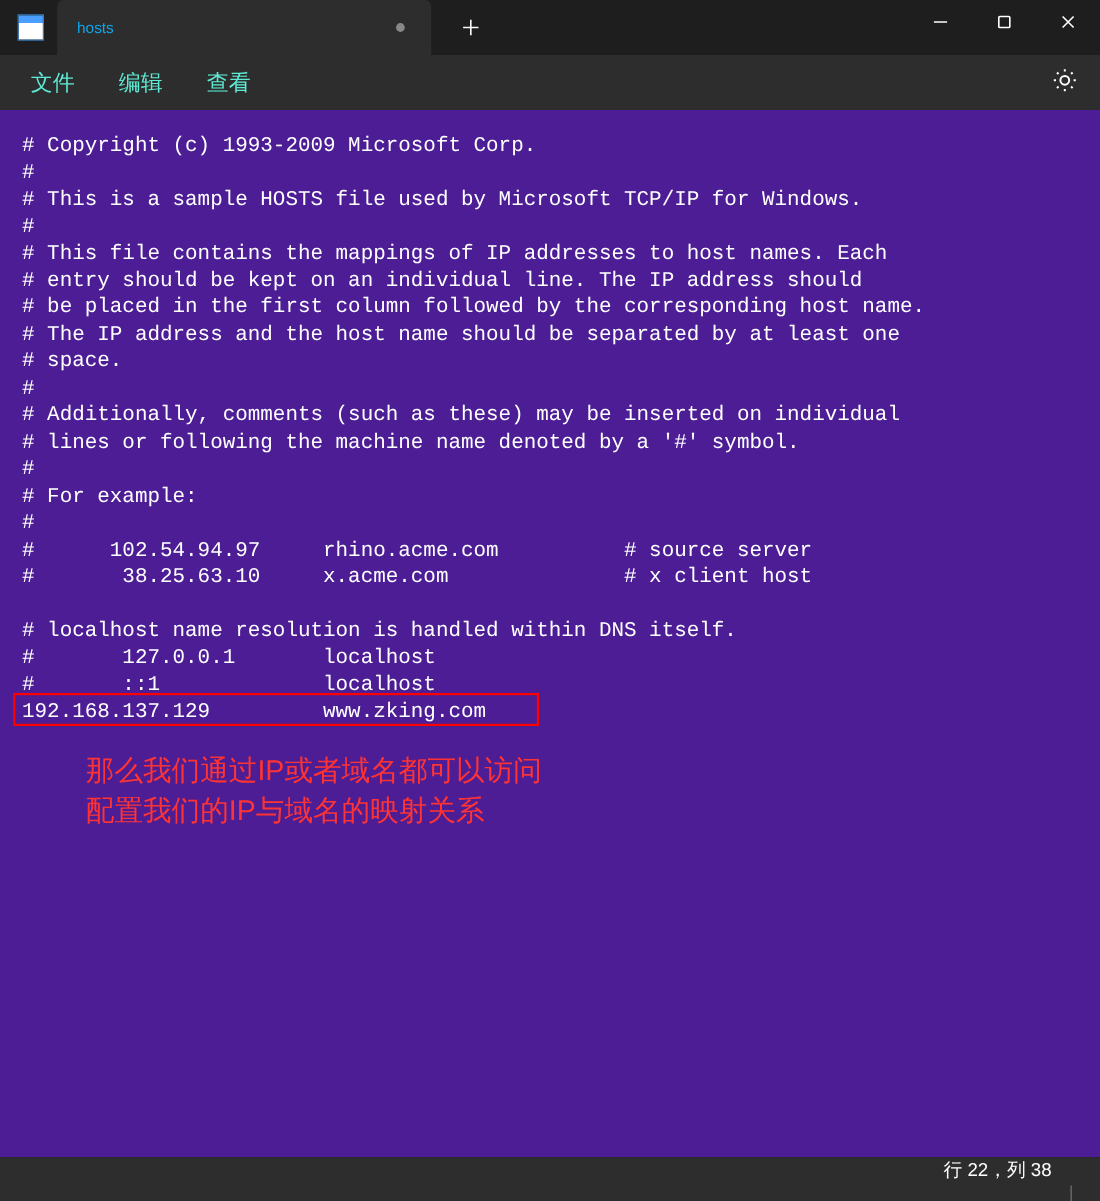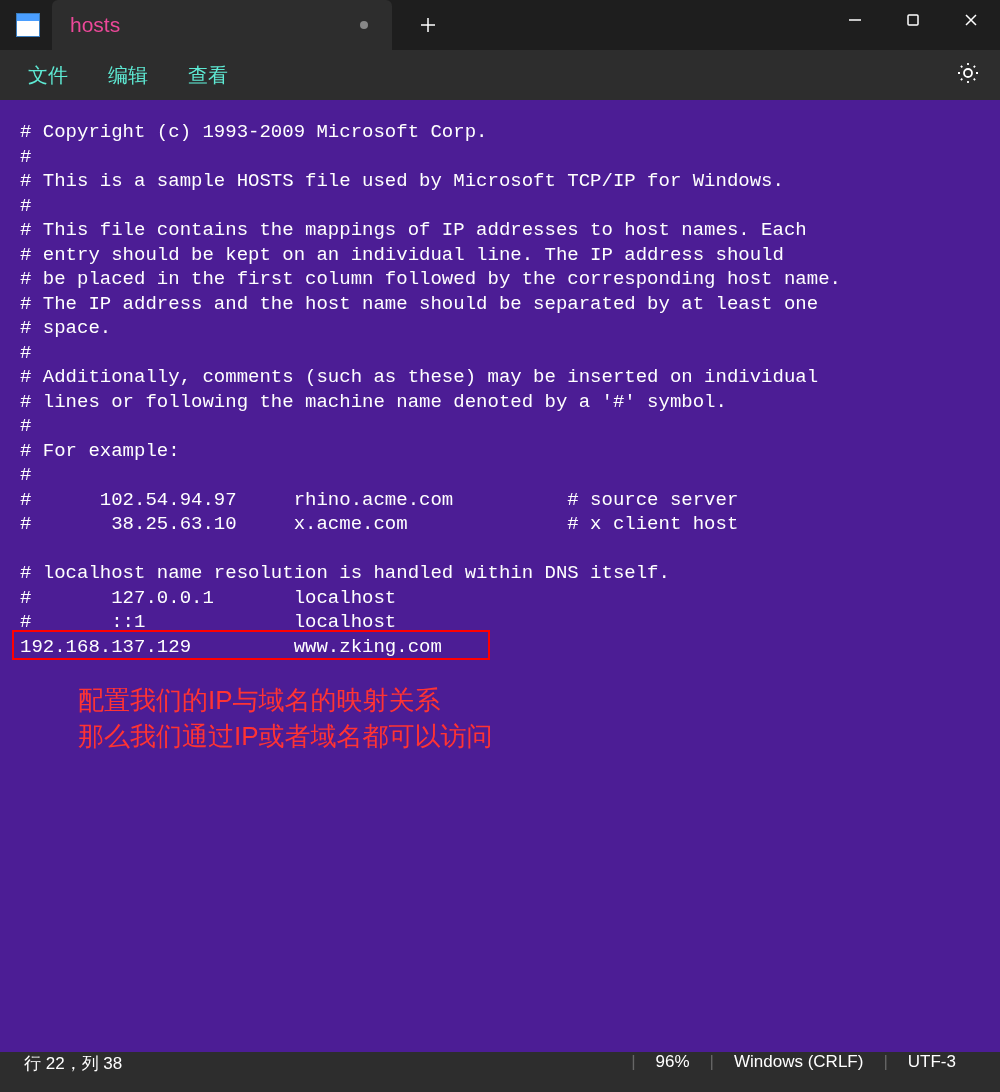--- a/index.html
+++ b/index.html
@@ -36,22 +36,22 @@
       height: 50px;
       background: #2d2d2d;
       border-radius: 6px 6px 0 0;
       display: flex;
       align-items: center;
       padding: 0 18px;
       min-width: 340px;
       position: relative;
     }
     .tab-title {
-      font-size: 21px;
-      color: #ec4899;
+      font-size: 14px;
+      color: #0ea5e9;
     }
     .tab-modified {
       position: absolute;
       right: 24px;
       width: 8px;
       height: 8px;
       border-radius: 50%;
       background: #888;
     }
     .new-tab-btn {
@@ -130,24 +130,25 @@
       white-space: normal;
     }
     .statusbar {
       position: absolute;
       bottom: 0;
       left: 0;
       right: 0;
       height: 40px;
       background: #2d2d2d;
       display: flex;
-      align-items: flex-start;
+      align-items: flex-end;
       color: #ffffff;
       font-size: 17px;
       padding: 0 24px;
+      flex-direction: column;
     }
     .status-section {
       padding: 0 20px;
     }
     .status-sep {
       color: #666;
     }
     .status-spacer {
       flex: 1;
     }
@@ -213,22 +214,22 @@
 #
 #      102.54.94.97     rhino.acme.com          # source server
 #       38.25.63.10     x.acme.com              # x client host
 
 # localhost name resolution is handled within DNS itself.
 #	127.0.0.1       localhost
 #	::1             localhost
 192.168.137.129		www.zking.com</span>
   <div class="highlight-box" style="left:12px; top:530px; width:478px; height:30px;"></div>
   <div class="annotation" style="left:78px; top:582px;">
+    <div>那么我们通过IP或者域名都可以访问</div>
     <div>配置我们的IP与域名的映射关系</div>
-    <div>那么我们通过IP或者域名都可以访问</div>
   </div>
 </div>
 
 <div class="statusbar">
   <span class="status-section" style="padding-left:0;">行 22，列 38</span>
   <span class="status-spacer"></span>
   <span class="status-sep">|</span>
   <span class="status-section">96%</span>
   <span class="status-sep">|</span>
   <span class="status-section">Windows (CRLF)</span>

